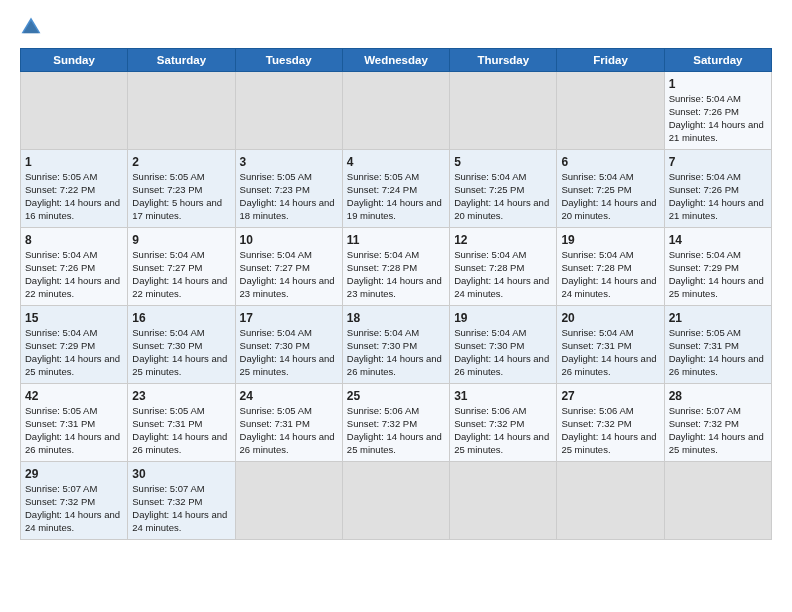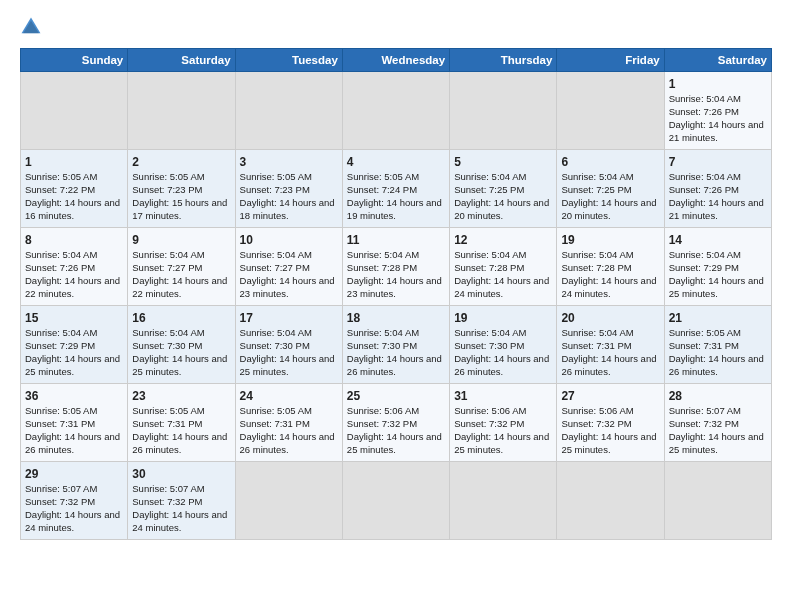--- a/index.html
+++ b/index.html
@@ -59,21 +59,21 @@
       width: 100%;
       border-collapse: collapse;
       table-layout: fixed;
     }
     thead tr th {
       background-color: #2a6db5;
       color: #fff;
       font-size: 11.5px;
       font-weight: bold;
       padding: 5px 4px;
-      text-align: right;
+      text-align: center;
       border: 1px solid #1a5a9a;
     }
     tbody tr td {
       font-size: 9.5px;
       color: #222;
       vertical-align: top;
       padding: 4px 4px 3px 4px;
       border: 1px solid #ccc;
       line-height: 1.35;
       height: 78px;
@@ -132,21 +132,21 @@
           <td class="cell-empty"></td>
           <td class="cell-empty"></td>
           <td class="cell-empty"></td>
           <td class="cell-empty"></td>
           <td class="cell-empty"></td>
           <td class="cell-empty"></td>
           <td><span class="day-num">1</span><span>Sunrise: 5:04 AM</span><br><span>Sunset: 7:26 PM</span><br><span>Daylight: 14 hours and 21 minutes.</span></td>
         </tr>
         <tr>
           <td><span class="day-num">1</span><span>Sunrise: 5:05 AM</span><br><span>Sunset: 7:22 PM</span><br><span>Daylight: 14 hours and 16 minutes.</span></td>
-          <td><span class="day-num">2</span><span>Sunrise: 5:05 AM</span><br><span>Sunset: 7:23 PM</span><br><span>Daylight: 15 hours and 17 minutes.</span></td>
+          <td><span class="day-num">2</span><span>Sunrise: 5:05 AM</span><br><span>Sunset: 7:23 PM</span><br><span>Daylight: 5 hours and 17 minutes.</span></td>
           <td><span class="day-num">3</span><span>Sunrise: 5:05 AM</span><br><span>Sunset: 7:23 PM</span><br><span>Daylight: 14 hours and 18 minutes.</span></td>
           <td><span class="day-num">4</span><span>Sunrise: 5:05 AM</span><br><span>Sunset: 7:24 PM</span><br><span>Daylight: 14 hours and 19 minutes.</span></td>
           <td><span class="day-num">5</span><span>Sunrise: 5:04 AM</span><br><span>Sunset: 7:25 PM</span><br><span>Daylight: 14 hours and 20 minutes.</span></td>
           <td><span class="day-num">6</span><span>Sunrise: 5:04 AM</span><br><span>Sunset: 7:25 PM</span><br><span>Daylight: 14 hours and 20 minutes.</span></td>
           <td><span class="day-num">7</span><span>Sunrise: 5:04 AM</span><br><span>Sunset: 7:26 PM</span><br><span>Daylight: 14 hours and 21 minutes.</span></td>
         </tr>
         <tr>
           <td><span class="day-num">8</span><span>Sunrise: 5:04 AM</span><br><span>Sunset: 7:26 PM</span><br><span>Daylight: 14 hours and 22 minutes.</span></td>
           <td><span class="day-num">9</span><span>Sunrise: 5:04 AM</span><br><span>Sunset: 7:27 PM</span><br><span>Daylight: 14 hours and 22 minutes.</span></td>
           <td><span class="day-num">10</span><span>Sunrise: 5:04 AM</span><br><span>Sunset: 7:27 PM</span><br><span>Daylight: 14 hours and 23 minutes.</span></td>
@@ -158,21 +158,21 @@
         <tr>
           <td><span class="day-num">15</span><span>Sunrise: 5:04 AM</span><br><span>Sunset: 7:29 PM</span><br><span>Daylight: 14 hours and 25 minutes.</span></td>
           <td><span class="day-num">16</span><span>Sunrise: 5:04 AM</span><br><span>Sunset: 7:30 PM</span><br><span>Daylight: 14 hours and 25 minutes.</span></td>
           <td><span class="day-num">17</span><span>Sunrise: 5:04 AM</span><br><span>Sunset: 7:30 PM</span><br><span>Daylight: 14 hours and 25 minutes.</span></td>
           <td><span class="day-num">18</span><span>Sunrise: 5:04 AM</span><br><span>Sunset: 7:30 PM</span><br><span>Daylight: 14 hours and 26 minutes.</span></td>
           <td><span class="day-num">19</span><span>Sunrise: 5:04 AM</span><br><span>Sunset: 7:30 PM</span><br><span>Daylight: 14 hours and 26 minutes.</span></td>
           <td><span class="day-num">20</span><span>Sunrise: 5:04 AM</span><br><span>Sunset: 7:31 PM</span><br><span>Daylight: 14 hours and 26 minutes.</span></td>
           <td><span class="day-num">21</span><span>Sunrise: 5:05 AM</span><br><span>Sunset: 7:31 PM</span><br><span>Daylight: 14 hours and 26 minutes.</span></td>
         </tr>
         <tr>
-          <td><span class="day-num">36</span><span>Sunrise: 5:05 AM</span><br><span>Sunset: 7:31 PM</span><br><span>Daylight: 14 hours and 26 minutes.</span></td>
+          <td><span class="day-num">42</span><span>Sunrise: 5:05 AM</span><br><span>Sunset: 7:31 PM</span><br><span>Daylight: 14 hours and 26 minutes.</span></td>
           <td><span class="day-num">23</span><span>Sunrise: 5:05 AM</span><br><span>Sunset: 7:31 PM</span><br><span>Daylight: 14 hours and 26 minutes.</span></td>
           <td><span class="day-num">24</span><span>Sunrise: 5:05 AM</span><br><span>Sunset: 7:31 PM</span><br><span>Daylight: 14 hours and 26 minutes.</span></td>
           <td><span class="day-num">25</span><span>Sunrise: 5:06 AM</span><br><span>Sunset: 7:32 PM</span><br><span>Daylight: 14 hours and 25 minutes.</span></td>
           <td><span class="day-num">31</span><span>Sunrise: 5:06 AM</span><br><span>Sunset: 7:32 PM</span><br><span>Daylight: 14 hours and 25 minutes.</span></td>
           <td><span class="day-num">27</span><span>Sunrise: 5:06 AM</span><br><span>Sunset: 7:32 PM</span><br><span>Daylight: 14 hours and 25 minutes.</span></td>
           <td><span class="day-num">28</span><span>Sunrise: 5:07 AM</span><br><span>Sunset: 7:32 PM</span><br><span>Daylight: 14 hours and 25 minutes.</span></td>
         </tr>
         <tr>
           <td><span class="day-num">29</span><span>Sunrise: 5:07 AM</span><br><span>Sunset: 7:32 PM</span><br><span>Daylight: 14 hours and 24 minutes.</span></td>
           <td><span class="day-num">30</span><span>Sunrise: 5:07 AM</span><br><span>Sunset: 7:32 PM</span><br><span>Daylight: 14 hours and 24 minutes.</span></td>

